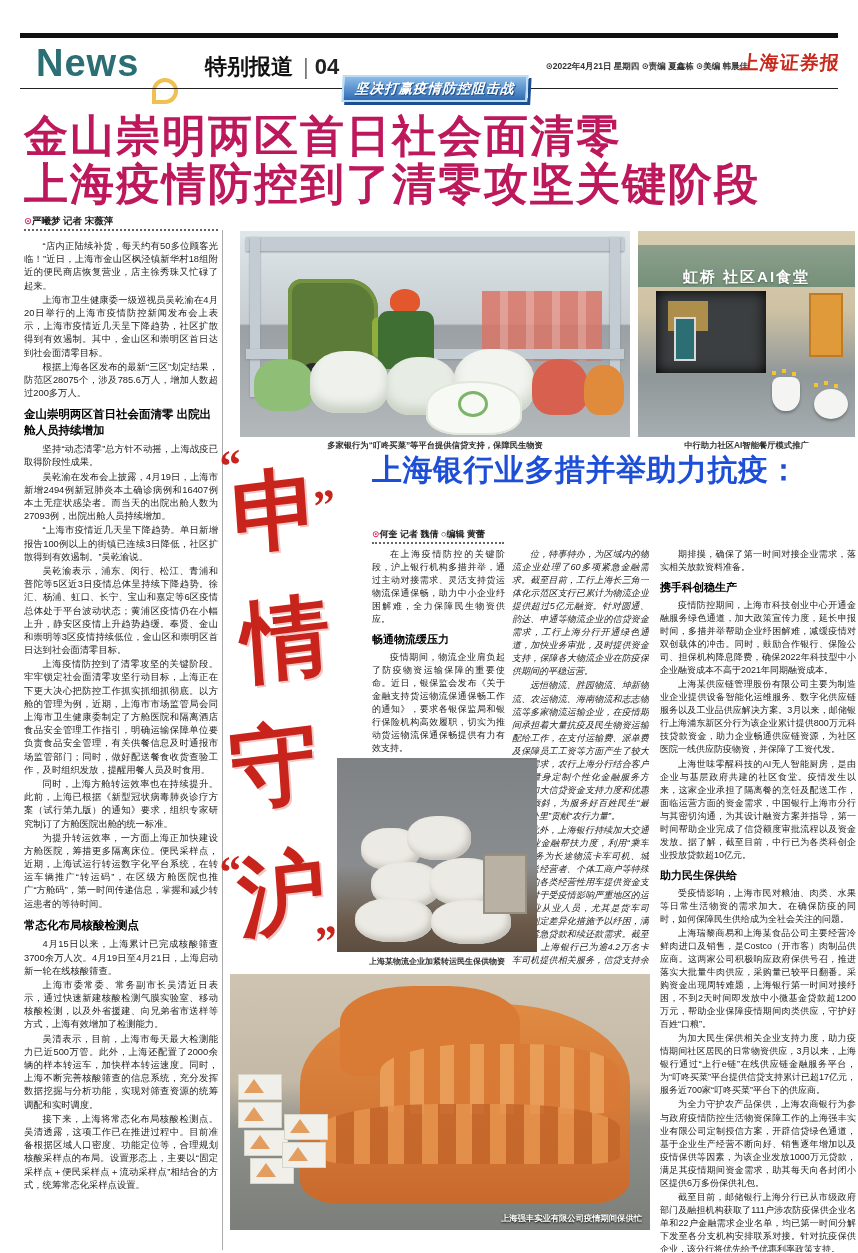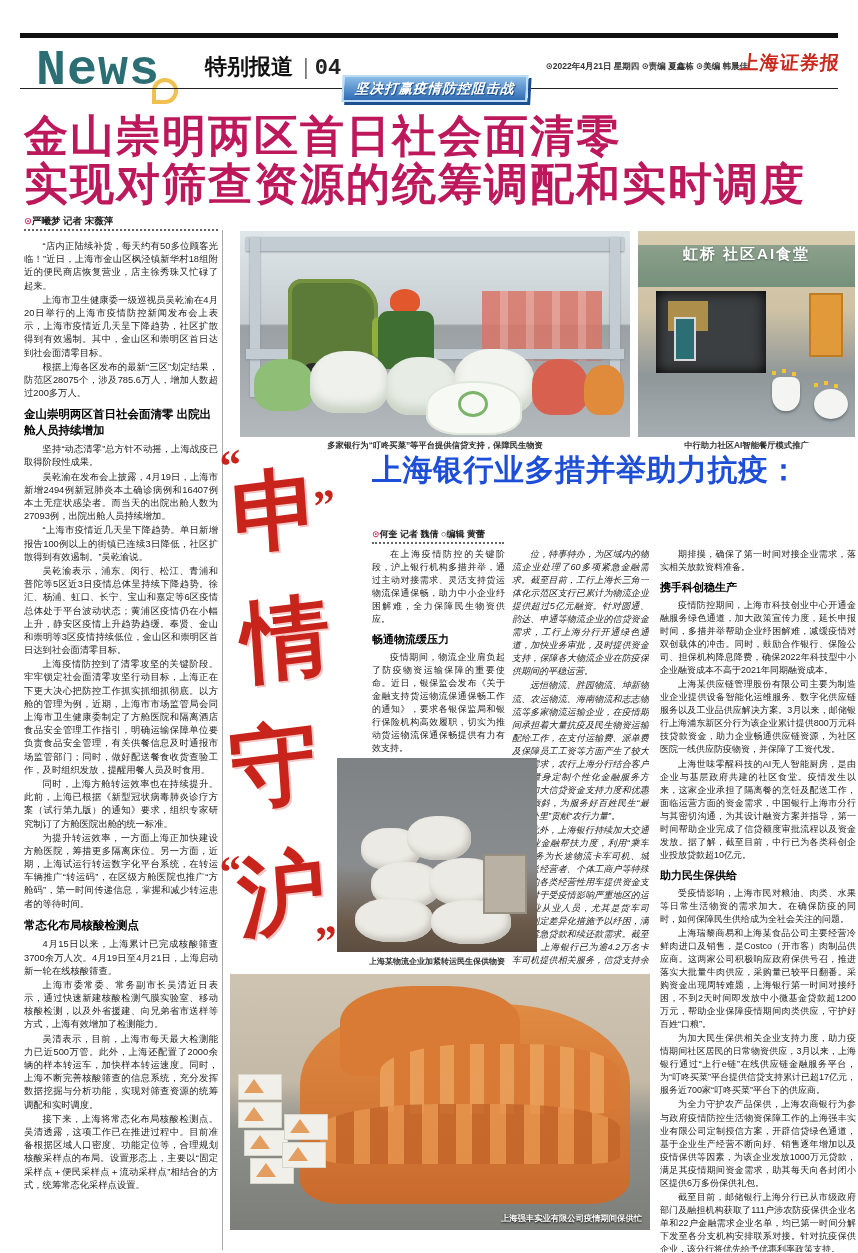--- a/index.html
+++ b/index.html
@@ -2,25 +2,25 @@
 <html><head>
 <meta charset="utf-8">
 <style>
   * { margin:0; padding:0; box-sizing:border-box; }
   html,body { background:#e9e9e9; }
   body { font-family:"Liberation Sans","DejaVu Sans",sans-serif; }
   .page { position:relative; width:858px; height:1253px; background:#ffffff; margin:0 auto; overflow:hidden; }
 
   
   .topbar { position:absolute; left:20px; top:33px; width:818px; height:5px; background:#111; }
-  .news-logo { position:absolute; left:36px; top:42px; font-size:50px; font-weight:900; color:#2b6e74; letter-spacing:1px; font-family:Liberation Mono, monospace; }
+  .news-logo { position:absolute; left:36px; top:42px; font-size:38px; font-weight:900; color:#2b6e74; letter-spacing:1px; font-family:Liberation Sans, sans-serif; }
   .bubble-tail { position:absolute; left:152px; top:78px; width:26px; height:26px; border:4px solid #f0c051; border-radius:50% 50% 50% 0; background:#fff; }
   .section-line { position:absolute; left:205px; top:52px; font-size:22px; font-weight:900; color:#111; }
   .section-line .pipe { font-weight:400; color:#777; margin:0 6px 0 10px; }
-  .section-line .pno { font-weight:700; color:#222;font-family:Liberation Mono, monospace; }
+  .section-line .pno { font-weight:700; color:#222; }
   .date-line { position:absolute; right:110px; top:61px; font-size:8.5px; color:#333; font-weight:700; }
   .masthead { position:absolute; right:18px; top:50px; font-size:19px; font-weight:900; color:#c8291c; transform:skewX(-6deg); font-family:"Liberation Serif","DejaVu Serif",serif; letter-spacing:1px; }
   .rule-under-header { position:absolute; left:20px; top:88px; width:818px; height:1px; background:#222; }
   .banner-badge { position:absolute; left:342px; top:75px; width:186px; height:27px; background:linear-gradient(#8cbde8,#2f6cb4); border:2px solid #bcdcf4; box-shadow:3px 3px 0 #1c4f8f; display:flex; align-items:center; justify-content:center; transform:skewX(-3deg); }
   .banner-badge span { color:#fff; font-weight:900; font-style:italic; font-size:13.5px; text-shadow:1px 1px 1px #1a4a86; letter-spacing:1px; }
 
   
   .headline1 { position:absolute; left:24px; top:112px; width:800px; color:#be185d; font-weight:900; font-size:44px; line-height:1.09; letter-spacing:2px; font-family:"Liberation Sans","DejaVu Sans",sans-serif; }
   .byline1 { position:absolute; left:24px; top:215px; font-size:9.5px; font-weight:700; color:#222; }
   .byline1 .dot, .byline2 .dot { color:#d6336c; }
@@ -42,21 +42,21 @@
   .banner-red { position:absolute; right:28px; top:60px; width:120px; height:70px; background:repeating-linear-gradient(90deg,#d97566 0 18px,#e6978c 18px 26px); opacity:.85; }
   .rider-helmet { position:absolute; left:150px; top:58px; width:30px; height:24px; background:#e2572b; border-radius:50% 50% 40% 40%; }
   .rider-body { position:absolute; left:138px; top:80px; width:56px; height:58px; background:#3f6f33; border-radius:10px 10px 4px 4px; }
   .rider-sleeve { position:absolute; left:132px; top:86px; width:14px; height:40px; background:#8fae3e; border-radius:6px; }
   .scooter { position:absolute; left:48px; top:48px; width:90px; height:90px; background:#5c7a38; border-radius:14px 30px 8px 8px; box-shadow:inset 0 0 0 4px #74933f; }
   .scooter-wheel { position:absolute; left:60px; top:132px; width:26px; height:26px; background:#2b2b2b; border-radius:50%; }
   .bag { position:absolute; border-radius:45% 45% 35% 35%; }
 
   
   .ph-canteen { left:638px; top:231px; width:217px; height:206px; background:linear-gradient(#d9cdb0 0%,#cfc2a4 38%,#8f9799 70%,#a7aeb1 100%); }
-  .canteen-sign { position:absolute; left:0; top:14px; width:217px; height:42px; background:linear-gradient(#8da08c,#75907a); display:flex; align-items:flex-start; justify-content:center; }
+  .canteen-sign { position:absolute; left:0; top:14px; width:217px; height:42px; background:linear-gradient(#8da08c,#75907a); display:flex; align-items:flex-end; justify-content:center; }
   .canteen-sign span { color:#fff; font-weight:900; font-size:15px; letter-spacing:2px; text-shadow:0 1px 2px #4e6553; }
   .canteen-door { position:absolute; left:18px; top:60px; width:110px; height:82px; background:#3c3f41; box-shadow:inset 0 0 14px #000; }
   .canteen-glow { position:absolute; left:30px; top:70px; width:40px; height:30px; background:#caa24e; opacity:.8; }
   .canteen-kiosk { position:absolute; left:36px; top:86px; width:22px; height:44px; background:#2b6e74; border:2px solid #d8d8d8; }
   .canteen-menu { position:absolute; right:14px; top:64px; width:30px; height:60px; background:#e09a3a; box-shadow:0 0 0 2px #c07c22; }
   .pot { position:absolute; width:28px; height:34px; background:#f4f4f2; border-radius:8px 8px 45% 45%; box-shadow:0 2px 3px #6c7477; }
   .flowers { position:absolute; width:34px; height:14px; background:radial-gradient(circle 4px at 6px 6px,#f4c430 60%,transparent 61%),radial-gradient(circle 4px at 16px 4px,#f4c430 60%,transparent 61%),radial-gradient(circle 4px at 26px 7px,#f4c430 60%,transparent 61%); }
 
   
   .ph-truck { left:337px; top:758px; width:200px; height:194px; background:linear-gradient(#7e8284 0%,#8a8d8f 55%,#6b5a4a 85%,#5c4d40 100%); }
@@ -99,37 +99,37 @@
   </div>
   <div class="date-line">⊙2022年4月21日 星期四 ⊙责编 夏鑫栋 ⊙美编 韩晨佳</div>
   <div class="masthead">上海证券报</div>
   <div class="rule-under-header"></div>
   <div class="banner-badge">
     <span>坚决打赢疫情防控阻击战</span>
   </div>
 
   <div class="headline1">
     <div>金山崇明两区首日社会面清零</div>
-    <div>实现对筛查资源的统筹调配和实时调度</div>
+    <div>上海疫情防控到了清零攻坚关键阶段</div>
   </div>
   <div class="byline1"><span class="dot">⊙</span><span>严曦梦 记者 宋薇萍</span></div>
   <div class="byline1-rule"></div>
 
   <div class="leftcol">
       <p class="para">“店内正陆续补货，每天约有50多位顾客光临！”近日，上海市金山区枫泾镇新华村18组附近的便民商店恢复营业，店主徐秀珠又忙碌了起来。</p>
       <p class="para">上海市卫生健康委一级巡视员吴乾渝在4月20日举行的上海市疫情防控新闻发布会上表示，上海市疫情近几天呈下降趋势，社区扩散得到有效遏制。其中，金山区和崇明区首日达到社会面清零目标。</p>
       <p class="para">根据上海各区发布的最新“三区”划定结果，防范区28075个，涉及785.6万人，增加人数超过200多万人。</p>
       <h4 class="subhead">金山崇明两区首日社会面清零 出院出舱人员持续增加</h4>
       <p class="para">坚持“动态清零”总方针不动摇，上海战疫已取得阶段性成果。</p>
       <p class="para">吴乾渝在发布会上披露，4月19日，上海市新增2494例新冠肺炎本土确诊病例和16407例本土无症状感染者。而当天的出院出舱人数为27093例，出院出舱人员持续增加。</p>
       <p class="para">“上海市疫情近几天呈下降趋势。单日新增报告100例以上的街镇已连续3日降低，社区扩散得到有效遏制。”吴乾渝说。</p>
       <p class="para">吴乾渝表示，浦东、闵行、松江、青浦和普陀等5区近3日疫情总体呈持续下降趋势。徐汇、杨浦、虹口、长宁、宝山和嘉定等6区疫情总体处于平台波动状态；黄浦区疫情仍在小幅上升，静安区疫情上升趋势趋缓。奉贤、金山和崇明等3区疫情持续低位，金山区和崇明区首日达到社会面清零目标。</p>
       <p class="para">上海疫情防控到了清零攻坚的关键阶段。牢牢锁定社会面清零攻坚行动目标，上海正在下更大决心把防控工作抓实抓细抓彻底。以方舱的管理为例，近期，上海市市场监管局会同上海市卫生健康委制定了方舱医院和隔离酒店食品安全管理工作指引，明确运输保障单位要负责食品安全管理，有关供餐信息及时通报市场监管部门；同时，做好配送餐食收货查验工作，及时组织发放，提醒用餐人员及时食用。</p>
       <p class="para">同时，上海方舱转运效率也在持续提升。此前，上海已根据《新型冠状病毒肺炎诊疗方案（试行第九版）的通知》要求，组织专家研究制订了方舱医院出舱的统一标准。</p>
-      <p class="para">为提升转运效率，一方面上海正加快建设方舱医院，筹措更多隔离床位。另一方面，近期，上海试运行转运数字化平台系统，在转运车辆推广“转运码”，在区级方舱医院也推广“方舱码”，第一时间传递信息，掌握和减少转运患者的等待时间。</p>
+      <p class="para">为提升转运效率，一方面上海正加快建设方舱医院，筹措更多隔离床位。便民采样点，近期，上海试运行转运数字化平台系统，在转运车辆推广“转运码”，在区级方舱医院也推广“方舱码”，第一时间传递信息，掌握和减少转运患者的等待时间。</p>
       <h4 class="subhead">常态化布局核酸检测点</h4>
       <p class="para">4月15日以来，上海累计已完成核酸筛查3700余万人次。4月19日至4月21日，上海启动新一轮在线核酸筛查。</p>
       <p class="para">上海市委常委、常务副市长吴清近日表示，通过快速新建核酸检测气膜实验室、移动核酸检测，以及外省援建、向兄弟省市送样等方式，上海有效增加了检测能力。</p>
       <p class="para">吴清表示，目前，上海市每天最大检测能力已近500万管。此外，上海还配置了2000余辆的样本转运车，加快样本转运速度。同时，上海不断完善核酸筛查的信息系统，充分发挥数据挖掘与分析功能，实现对筛查资源的统筹调配和实时调度。</p>
       <p class="para">接下来，上海将常态化布局核酸检测点。吴清透露，这项工作已在推进过程中。目前准备根据区域人口密度、功能定位等，合理规划核酸采样点的布局。设置形态上，主要以“固定采样点＋便民采样点＋流动采样点”相结合的方式，统筹常态化采样点设置。</p>
     </div>
   <div class="col-divider"></div>
 
   <div class="photo ph-rider">
     <div class="banner-red"></div>

